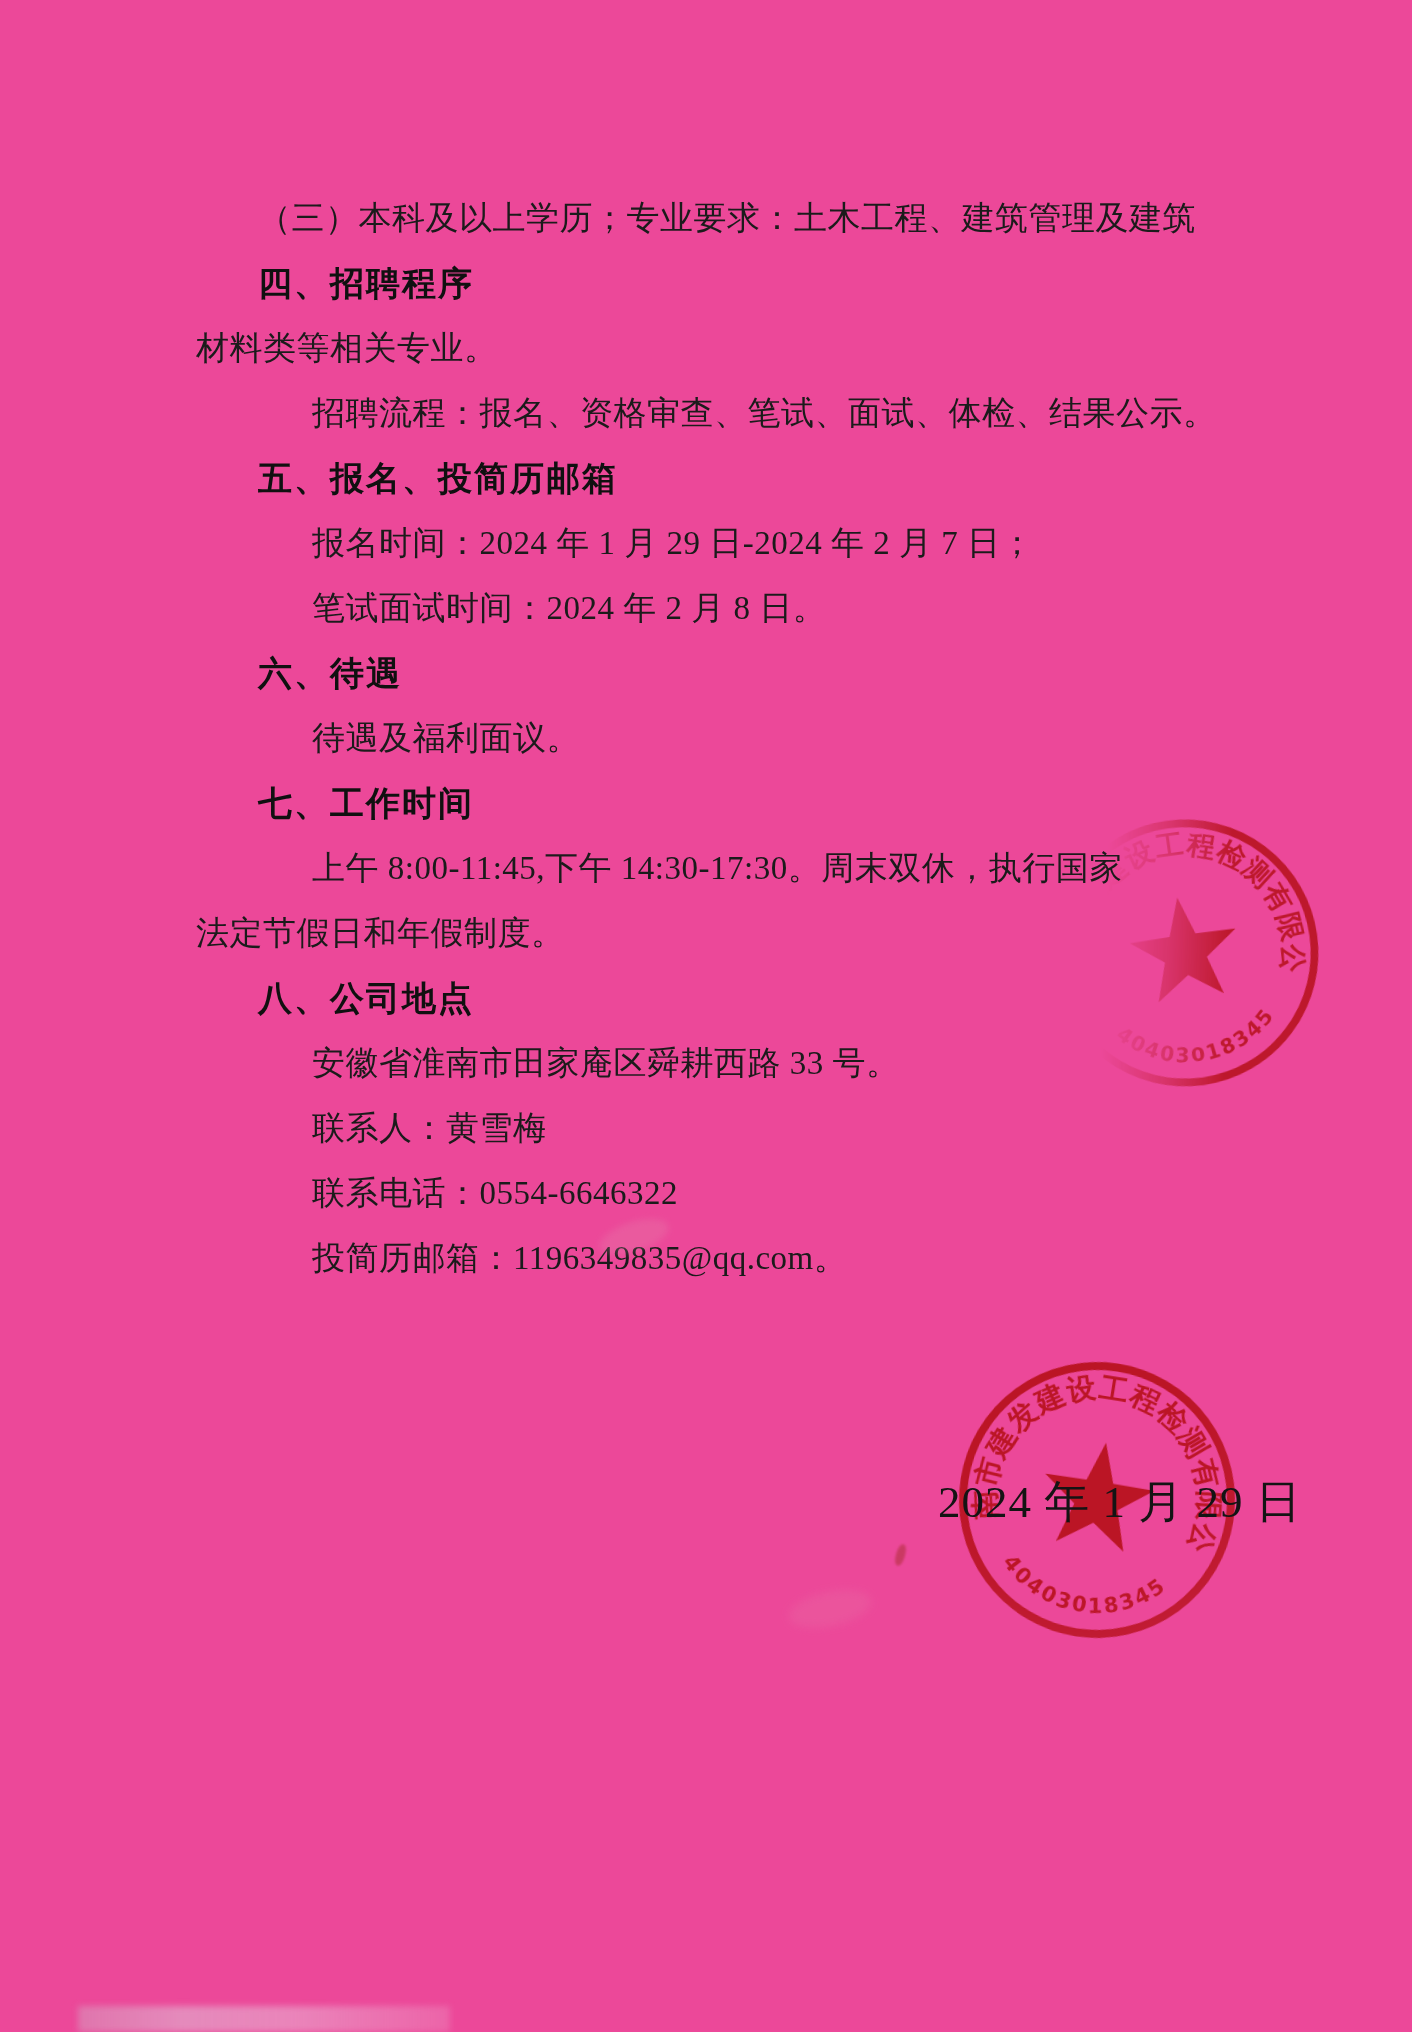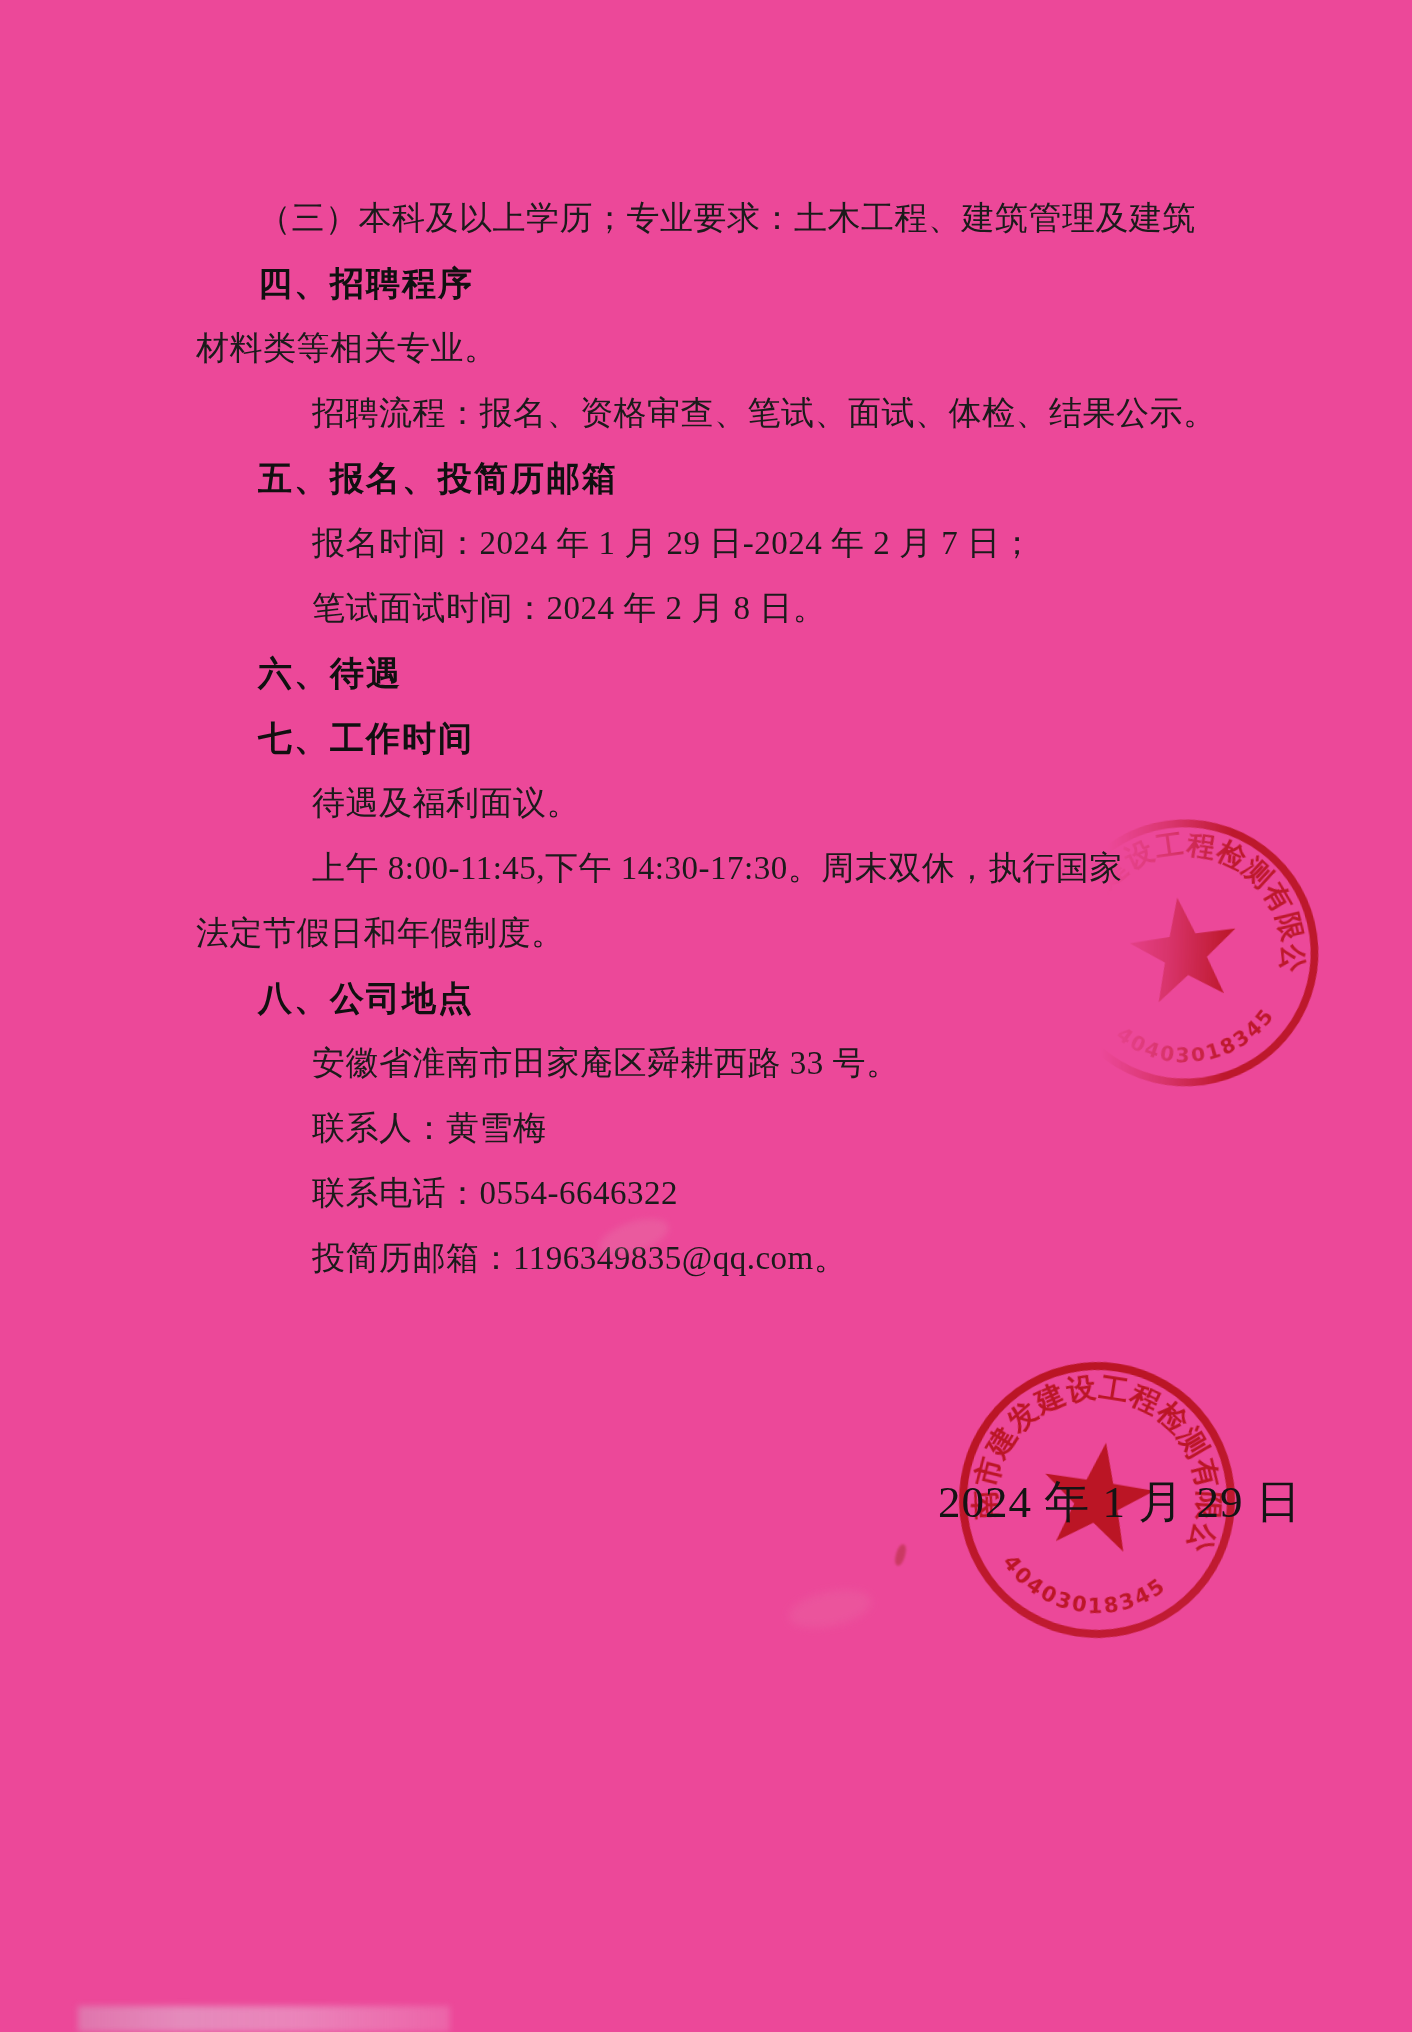--- a/index.html
+++ b/index.html
@@ -106,22 +106,22 @@
 
   <div class="doc-body" id="doc-lines">
       <div class="line san">（三）本科及以上学历；专业要求：土木工程、建筑管理及建筑</div>
       <div class="line heading">四、招聘程序</div>
       <div class="line cont">材料类等相关专业。</div>
       <div class="line body">招聘流程：报名、资格审查、笔试、面试、体检、结果公示。</div>
       <div class="line heading">五、报名、投简历邮箱</div>
       <div class="line body">报名时间：2024 年 1 月 29 日-2024 年 2 月 7 日；</div>
       <div class="line body">笔试面试时间：2024 年 2 月 8 日。</div>
       <div class="line heading">六、待遇</div>
+      <div class="line body">待遇及福利面议。</div>
       <div class="line heading">七、工作时间</div>
-      <div class="line body">待遇及福利面议。</div>
       <div class="line body">上午 8:00-11:45,下午 14:30-17:30。周末双休，执行国家</div>
       <div class="line cont">法定节假日和年假制度。</div>
       <div class="line heading">八、公司地点</div>
       <div class="line body">安徽省淮南市田家庵区舜耕西路 33 号。</div>
       <div class="line body">联系人：黄雪梅</div>
       <div class="line body">联系电话：0554-6646322</div>
       <div class="line body">投简历邮箱：1196349835@qq.com。</div>
     </div>
 
   <div class="date-line">2024 年 1 月 29 日</div>

